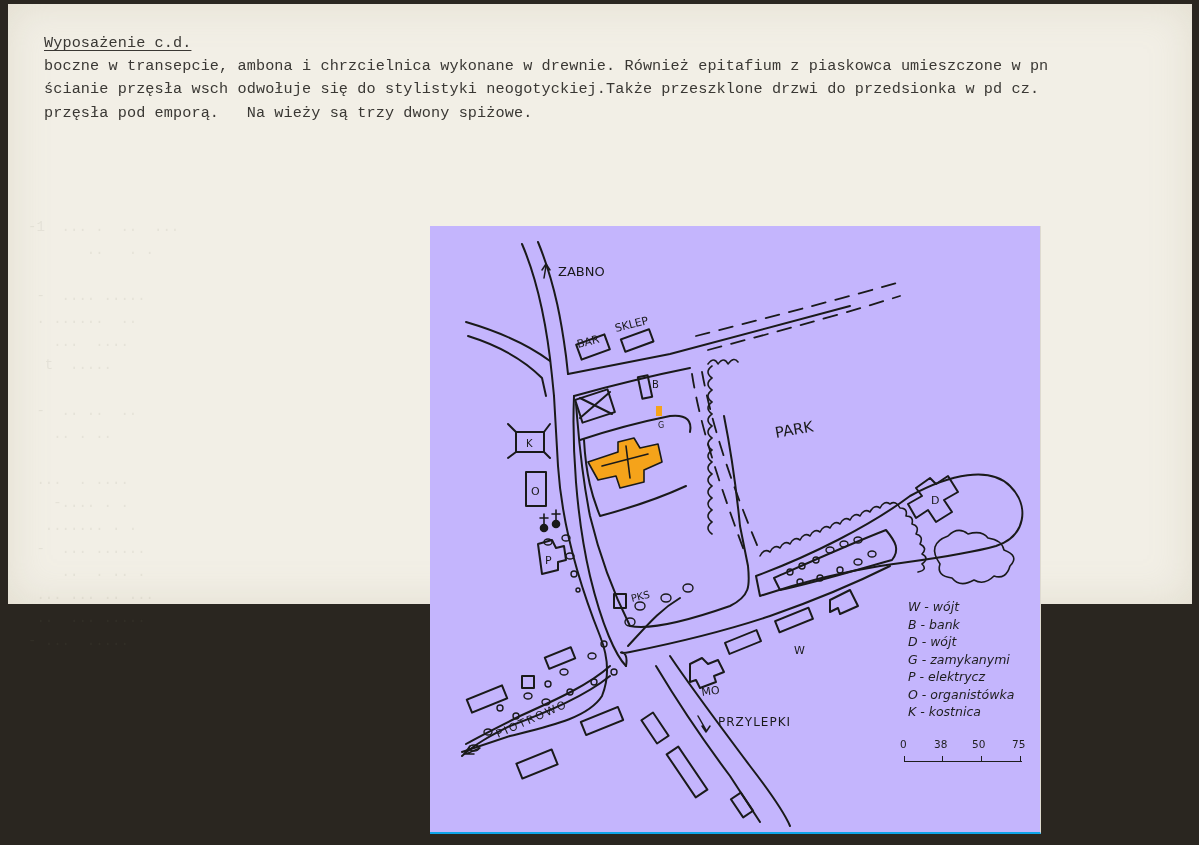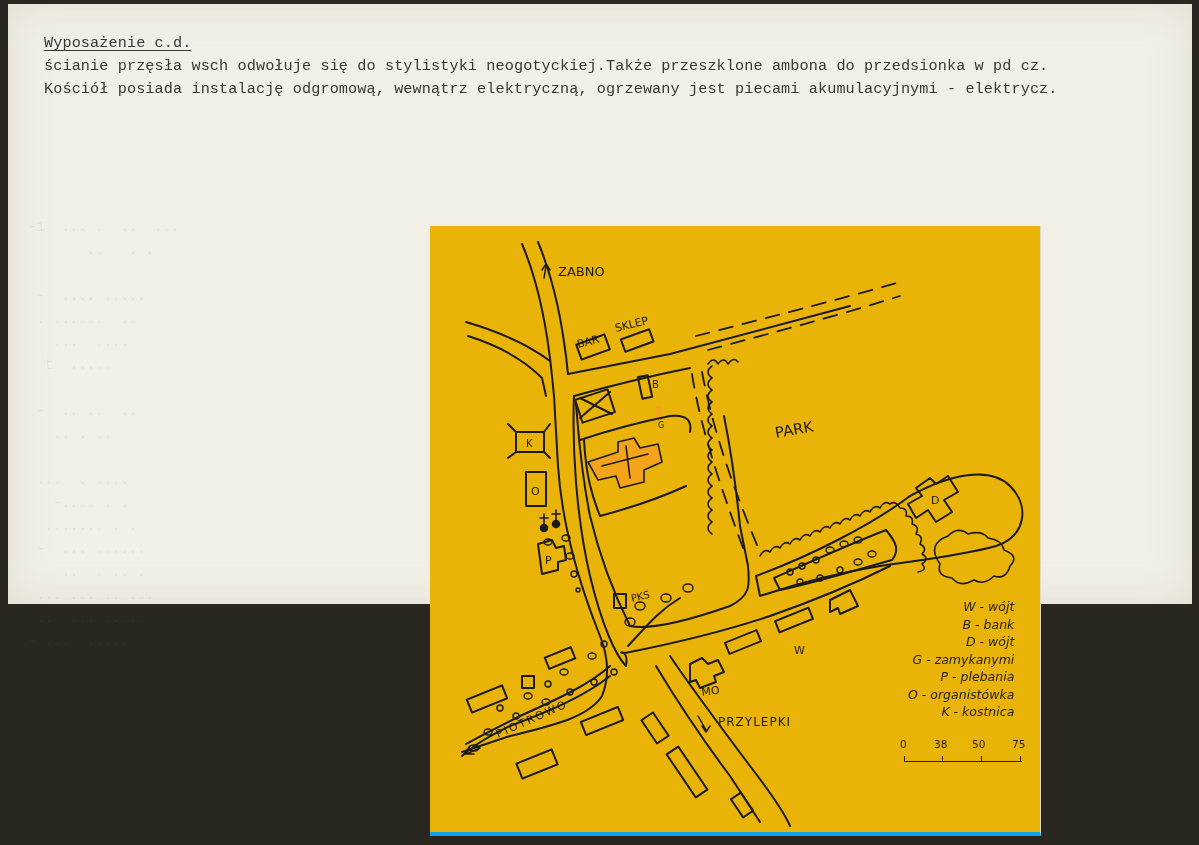--- a/index.html
+++ b/index.html
@@ -20,32 +20,32 @@
     letter-spacing: 0.1px;
   }
   .line { white-space: pre; height: 23.2px; }
   .heading { text-decoration: underline; text-decoration-thickness: 1px; text-underline-offset: 3px; }
   .ghost {
     position: absolute; font-family: "Liberation Mono", monospace; font-size: 14px;
     color: rgba(120,115,100,0.10); white-space: pre; line-height: 23px;
   }
   .map-sheet {
     position: absolute; left: 422px; top: 222px; width: 610px; height: 606px;
-    background: #eab308;
+    background: #c4b5fd;
     border-right: 1px solid #dedad0;
-    border-bottom: 4px solid #0ea5e9;
+    border-bottom: 2px solid #0ea5e9;
   }
   .map-sheet svg { position: absolute; left: 0; top: 0; }
   .hand { font-family: "DejaVu Sans", sans-serif; fill: #1a1a1a; }
   .legend {
     position: absolute; left: 478px; top: 372px;
     font-family: "DejaVu Sans", sans-serif; font-size: 12.5px; color: #1e1e1e;
     line-height: 17.5px; font-style: italic;
   }
-  .legend-row { white-space: pre; text-align: right; }
+  .legend-row { white-space: pre; }
   .scale {
     position: absolute; left: 470px; top: 512px; width: 130px; height: 30px;
     font-family: "DejaVu Sans", sans-serif; font-size: 10.5px; color: #1e1e1e;
   }
   .scale-tick-label { position: absolute; top: 0; }
   .scale-bar { position: absolute; top: 17px; left: 4px; width: 118px; height: 6px;
     border-bottom: 1.4px solid #1e1e1e; }
   .scale-bar i { position: absolute; bottom: -1px; width: 1.4px; height: 6px; background: #1e1e1e; }
 </style>
 </head>
@@ -68,22 +68,23 @@
    -.... . .
   ....... . .
  -  ... ......
     ..  . .. .
  ... ... .. ...
  ..  ... .....
 - ...  .....</div>
 
   <div class="text-block">
     <div class="line heading">Wyposażenie c.d.</div>
-    <div class="line">ścianie przęsła wsch odwołuje się do stylistyki neogotyckiej.Także przeszklone ambona do przedsionka w pd cz.</div>
-    <div class="line">Kościół posiada instalację odgromową, wewnątrz elektryczną, ogrzewany jest piecami akumulacyjnymi - elektrycz.</div>
+    <div class="line">boczne w transepcie, ambona i chrzcielnica wykonane w drewnie. Również epitafium z piaskowca umieszczone w pn</div>
+    <div class="line">ścianie przęsła wsch odwołuje się do stylistyki neogotyckiej.Także przeszklone drzwi do przedsionka w pd cz.</div>
+    <div class="line">przęsła pod emporą.   Na wieży są trzy dwony spiżowe.</div>
   </div>
 
   <div class="map-sheet">
     <svg width="610" height="606" viewBox="0 0 610 606" fill="none" stroke="#1a1a1a" stroke-width="2" stroke-linecap="round" stroke-linejoin="round">
 
       <path d="M92 18 C110 60 118 110 122 150 L124 170"></path>
       <path d="M108 16 C126 60 132 100 136 130 L138 148"></path>
       <path d="M116 40 L114 52 M112 44 l4-6 l4 6" stroke-width="1.5"></path>
 
       <path d="M36 96 C70 106 100 120 120 135"></path>
@@ -219,21 +220,21 @@
       <text class="hand" x="272" y="470" font-size="11" stroke="none" transform="rotate(-8 272 470)">MO</text>
       <text class="hand" x="68" y="512" font-size="11" stroke="none" letter-spacing="2" transform="rotate(-24 68 512)">PIOTROWO</text>
       <text class="hand" x="288" y="500" font-size="12" stroke="none" letter-spacing="1">PRZYLEPKI</text>
     </svg>
 
     <div class="legend">
       <div class="legend-row"><span>W</span> <span>-</span> <span>wójt</span></div>
       <div class="legend-row"><span>B</span> <span>-</span> <span>bank</span></div>
       <div class="legend-row"><span>D</span> <span>-</span> <span>wójt</span></div>
       <div class="legend-row"><span>G</span> <span>-</span> <span>zamykanymi</span></div>
-      <div class="legend-row"><span>P</span> <span>-</span> <span>plebania</span></div>
+      <div class="legend-row"><span>P</span> <span>-</span> <span>elektrycz</span></div>
       <div class="legend-row"><span>O</span> <span>-</span> <span>organistówka</span></div>
       <div class="legend-row"><span>K</span> <span>-</span> <span>kostnica</span></div>
     </div>
 
     <div class="scale">
       <span class="scale-tick-label" style="left:0px">0</span>
       <span class="scale-tick-label" style="left:34px">38</span>
       <span class="scale-tick-label" style="left:72px">50</span>
       <span class="scale-tick-label" style="left:112px">75</span>
       <div class="scale-bar">

